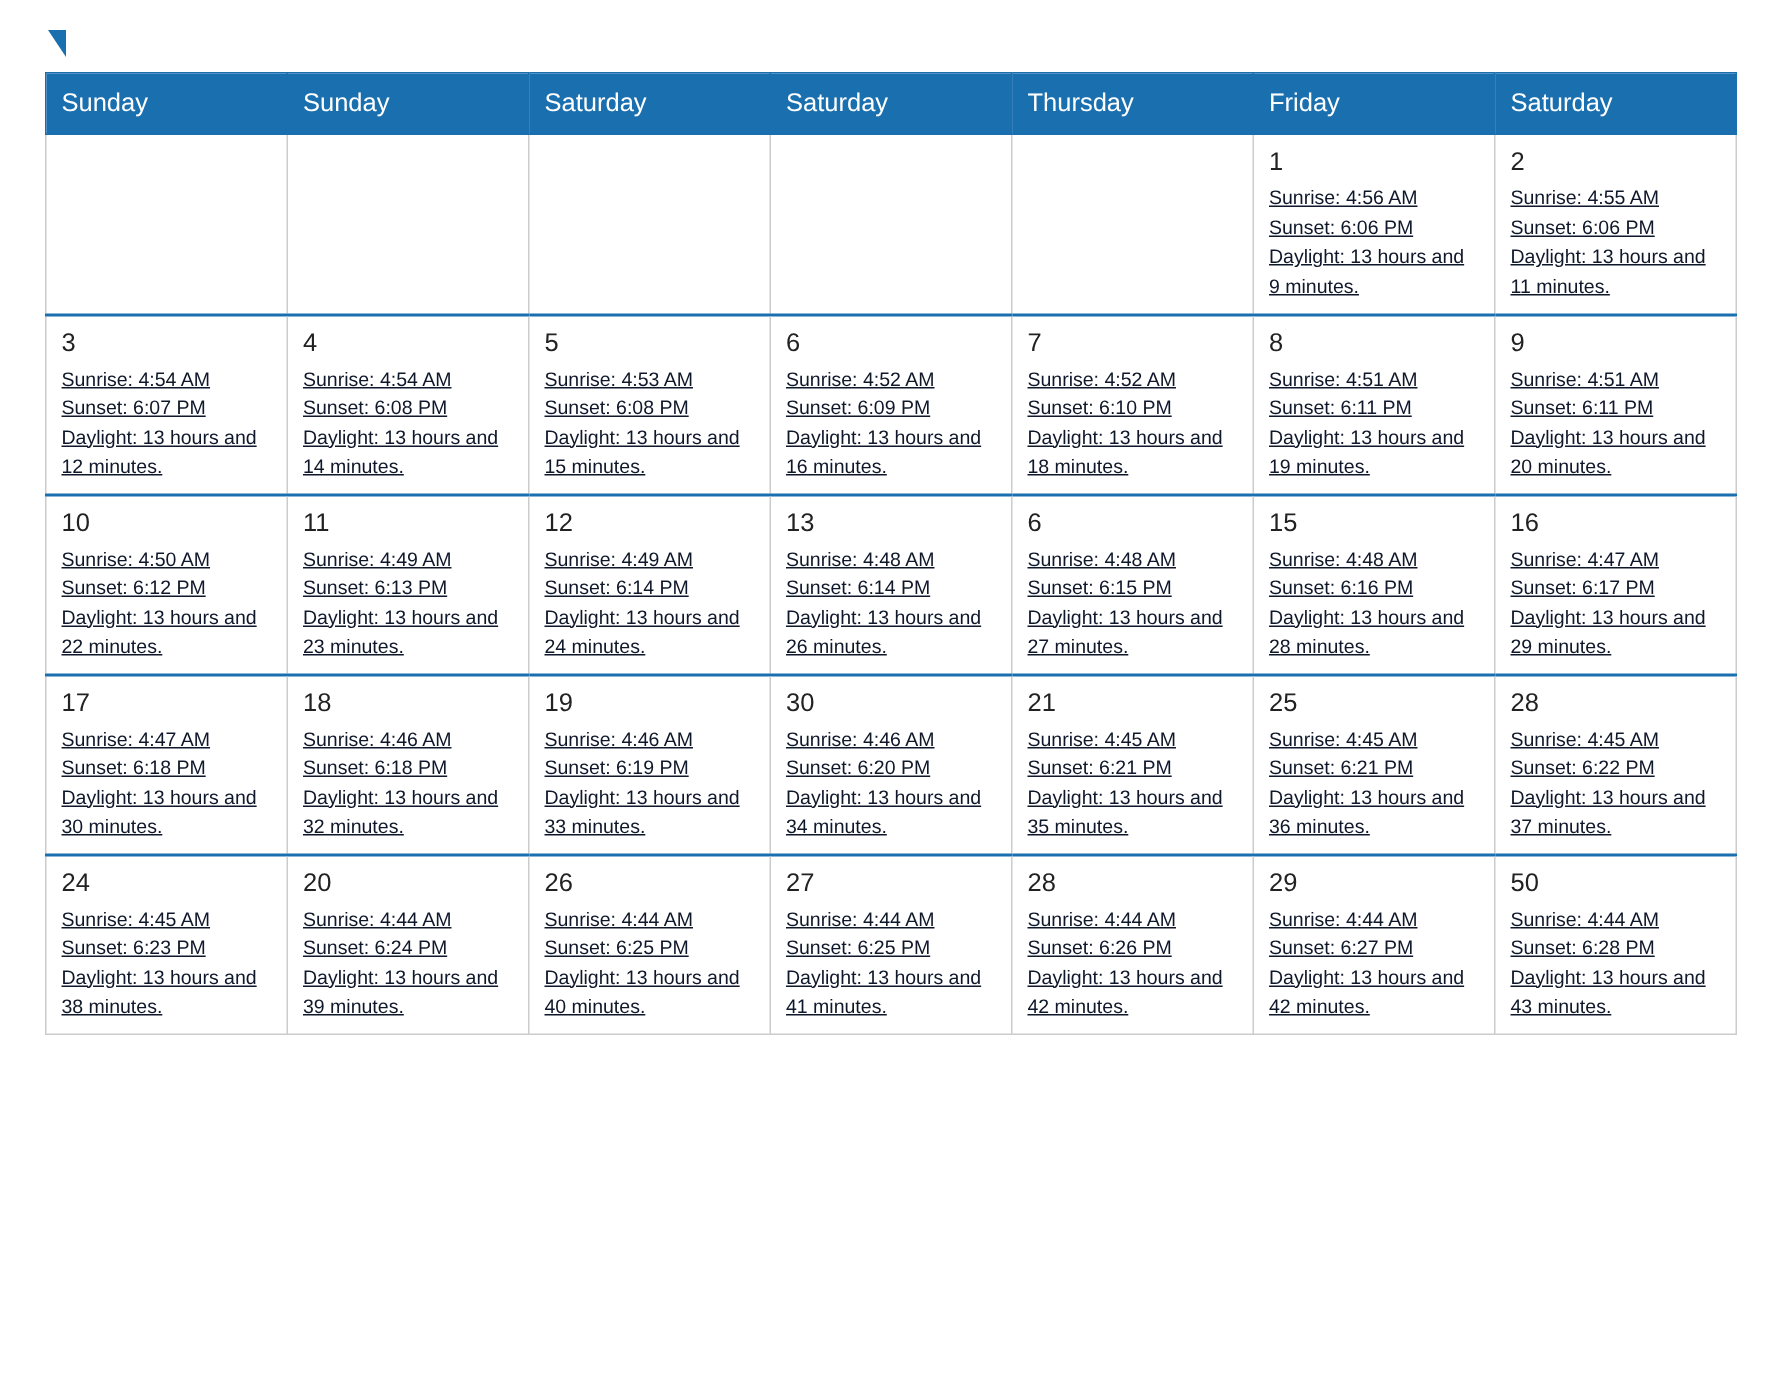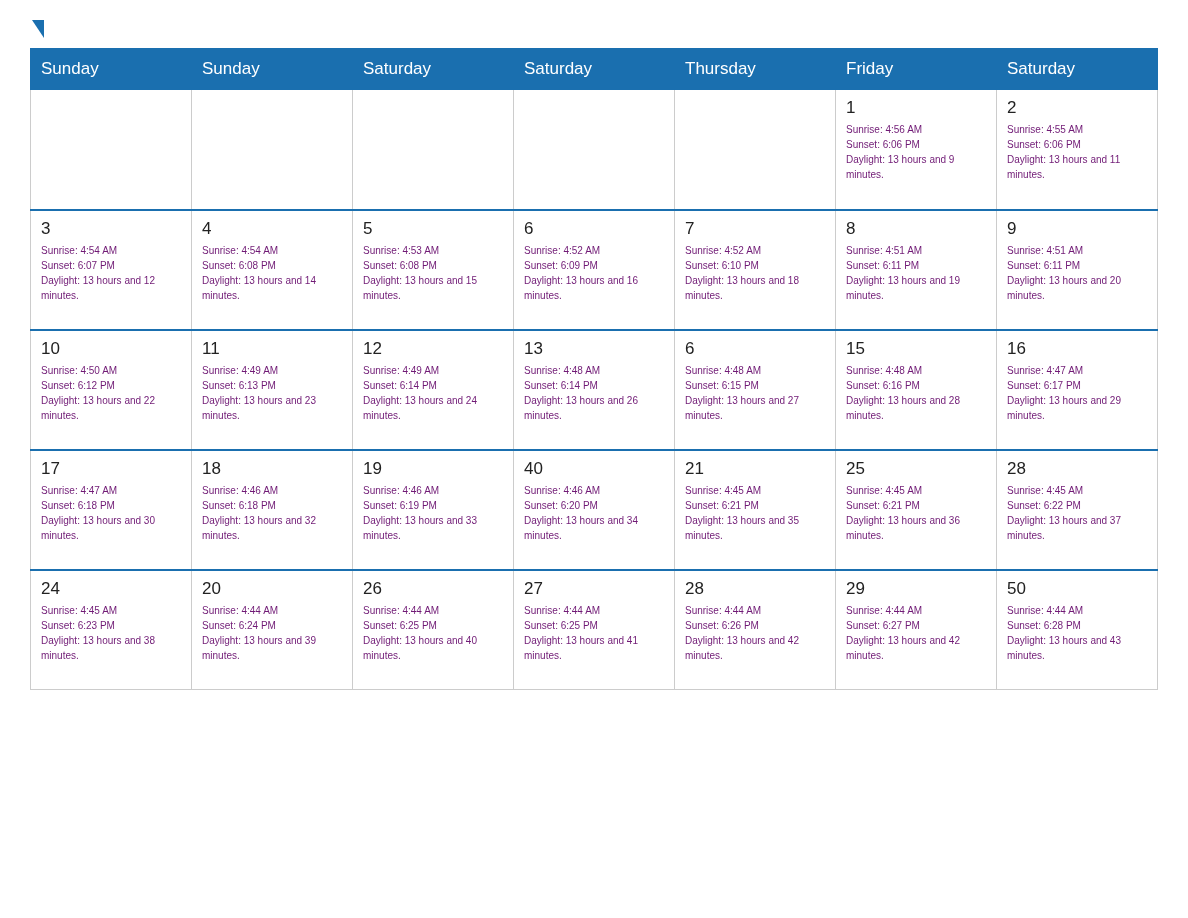--- a/index.html
+++ b/index.html
@@ -85,23 +85,24 @@
       width: 14.28%;
       min-height: 100px;
     }
     .day-number {
       font-size: 17px;
       font-weight: normal;
       color: #222;
       margin-bottom: 4px;
     }
     .day-info {
-      font-size: 10px;
-      color: #701a75;
+      font-size: 13px;
+      color: #0f172a;
       line-height: 1.5;
+      text-decoration: underline;
     }
     tr:first-child td {
       border-top: 1px solid #1a6faf;
     }
     .calendar tr td {
       height: 120px;
     }
   </style>
 </head>
 <body>
@@ -215,21 +216,21 @@
         </td>
         <td>
           <div class="day-number">18</div>
           <div class="day-info">Sunrise: 4:46 AM<br>Sunset: 6:18 PM<br>Daylight: 13 hours and 32 minutes.</div>
         </td>
         <td>
           <div class="day-number">19</div>
           <div class="day-info">Sunrise: 4:46 AM<br>Sunset: 6:19 PM<br>Daylight: 13 hours and 33 minutes.</div>
         </td>
         <td>
-          <div class="day-number">40</div>
+          <div class="day-number">30</div>
           <div class="day-info">Sunrise: 4:46 AM<br>Sunset: 6:20 PM<br>Daylight: 13 hours and 34 minutes.</div>
         </td>
         <td>
           <div class="day-number">21</div>
           <div class="day-info">Sunrise: 4:45 AM<br>Sunset: 6:21 PM<br>Daylight: 13 hours and 35 minutes.</div>
         </td>
         <td>
           <div class="day-number">25</div>
           <div class="day-info">Sunrise: 4:45 AM<br>Sunset: 6:21 PM<br>Daylight: 13 hours and 36 minutes.</div>
         </td>

